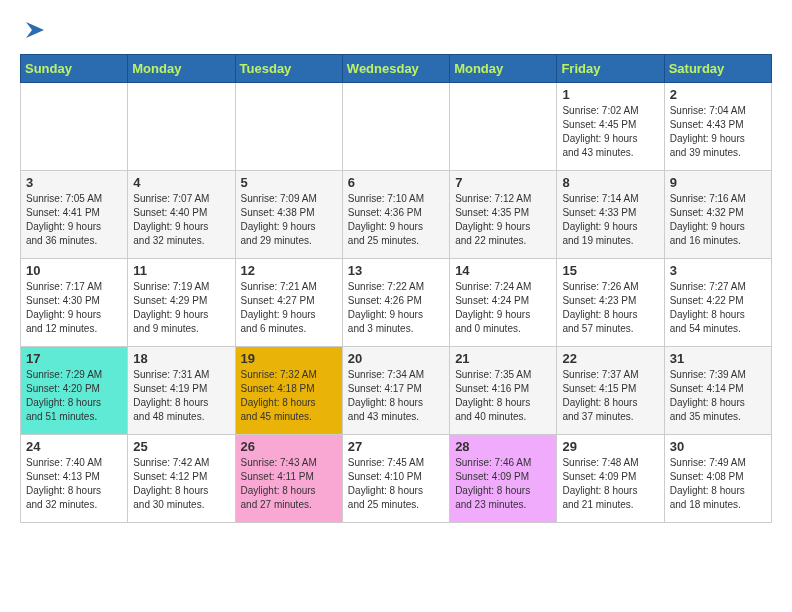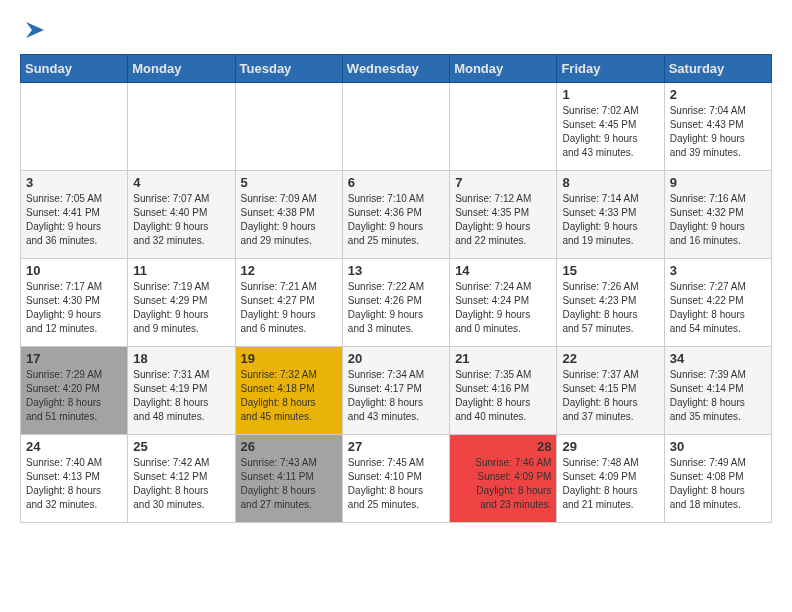--- a/index.html
+++ b/index.html
@@ -44,21 +44,21 @@
       font-size: 14px;
       color: #444;
     }
     .calendar {
       width: 100%;
       border-collapse: collapse;
       table-layout: fixed;
     }
     .calendar th {
       background: #2b6cb0;
-      color: #e5e5e5;
+      color: #bef264;
       font-size: 13px;
       font-weight: bold;
       padding: 6px 4px;
       text-align: left;
       border: 1px solid #1a4f8a;
     }
     .calendar td {
       vertical-align: top;
       border: 1px solid #ccc;
       padding: 4px 5px;
@@ -194,21 +194,21 @@
           <td style="background: rgb(255, 255, 255);">
             <span class="day-num">15</span>
             <div class="day-info">Sunrise: 7:26 AM<br>Sunset: 4:23 PM<br>Daylight: 8 hours<br>and 57 minutes.</div>
           </td>
           <td style="background: rgb(255, 255, 255);">
             <span class="day-num">3</span>
             <div class="day-info">Sunrise: 7:27 AM<br>Sunset: 4:22 PM<br>Daylight: 8 hours<br>and 54 minutes.</div>
           </td>
         </tr>
         <tr style="background: rgb(245, 245, 245);">
-          <td style="background: #a3a3a3;">
+          <td style="background: #5eead4;">
             <span class="day-num">17</span>
             <div class="day-info">Sunrise: 7:29 AM<br>Sunset: 4:20 PM<br>Daylight: 8 hours<br>and 51 minutes.</div>
           </td>
           <td style="background: rgb(245, 245, 245);">
             <span class="day-num">18</span>
             <div class="day-info">Sunrise: 7:31 AM<br>Sunset: 4:19 PM<br>Daylight: 8 hours<br>and 48 minutes.</div>
           </td>
           <td style="background: #eab308;">
             <span class="day-num">19</span>
             <div class="day-info">Sunrise: 7:32 AM<br>Sunset: 4:18 PM<br>Daylight: 8 hours<br>and 45 minutes.</div>
@@ -219,42 +219,42 @@
           </td>
           <td style="background: rgb(245, 245, 245);">
             <span class="day-num">21</span>
             <div class="day-info">Sunrise: 7:35 AM<br>Sunset: 4:16 PM<br>Daylight: 8 hours<br>and 40 minutes.</div>
           </td>
           <td style="background: rgb(245, 245, 245); margin-top: 33px;">
             <span class="day-num">22</span>
             <div class="day-info">Sunrise: 7:37 AM<br>Sunset: 4:15 PM<br>Daylight: 8 hours<br>and 37 minutes.</div>
           </td>
           <td style="background: rgb(245, 245, 245);">
-            <span class="day-num">34</span>
+            <span class="day-num">31</span>
             <div class="day-info">Sunrise: 7:39 AM<br>Sunset: 4:14 PM<br>Daylight: 8 hours<br>and 35 minutes.</div>
           </td>
         </tr>
         <tr style="background: rgb(255, 255, 255);">
           <td style="background: rgb(255, 255, 255);">
             <span class="day-num">24</span>
             <div class="day-info">Sunrise: 7:40 AM<br>Sunset: 4:13 PM<br>Daylight: 8 hours<br>and 32 minutes.</div>
           </td>
           <td style="background: rgb(255, 255, 255);">
             <span class="day-num">25</span>
             <div class="day-info">Sunrise: 7:42 AM<br>Sunset: 4:12 PM<br>Daylight: 8 hours<br>and 30 minutes.</div>
           </td>
-          <td style="background: #a3a3a3;">
+          <td style="background: #f9a8d4;">
             <span class="day-num">26</span>
             <div class="day-info">Sunrise: 7:43 AM<br>Sunset: 4:11 PM<br>Daylight: 8 hours<br>and 27 minutes.</div>
           </td>
           <td style="background: rgb(255, 255, 255);">
             <span class="day-num">27</span>
             <div class="day-info">Sunrise: 7:45 AM<br>Sunset: 4:10 PM<br>Daylight: 8 hours<br>and 25 minutes.</div>
           </td>
-          <td style="background: #ef4444; text-align: right;">
+          <td style="background: #f0abfc;">
             <span class="day-num">28</span>
             <div class="day-info">Sunrise: 7:46 AM<br>Sunset: 4:09 PM<br>Daylight: 8 hours<br>and 23 minutes.</div>
           </td>
           <td style="background: rgb(255, 255, 255);">
             <span class="day-num">29</span>
             <div class="day-info">Sunrise: 7:48 AM<br>Sunset: 4:09 PM<br>Daylight: 8 hours<br>and 21 minutes.</div>
           </td>
           <td style="background: rgb(255, 255, 255);">
             <span class="day-num">30</span>
             <div class="day-info">Sunrise: 7:49 AM<br>Sunset: 4:08 PM<br>Daylight: 8 hours<br>and 18 minutes.</div>

